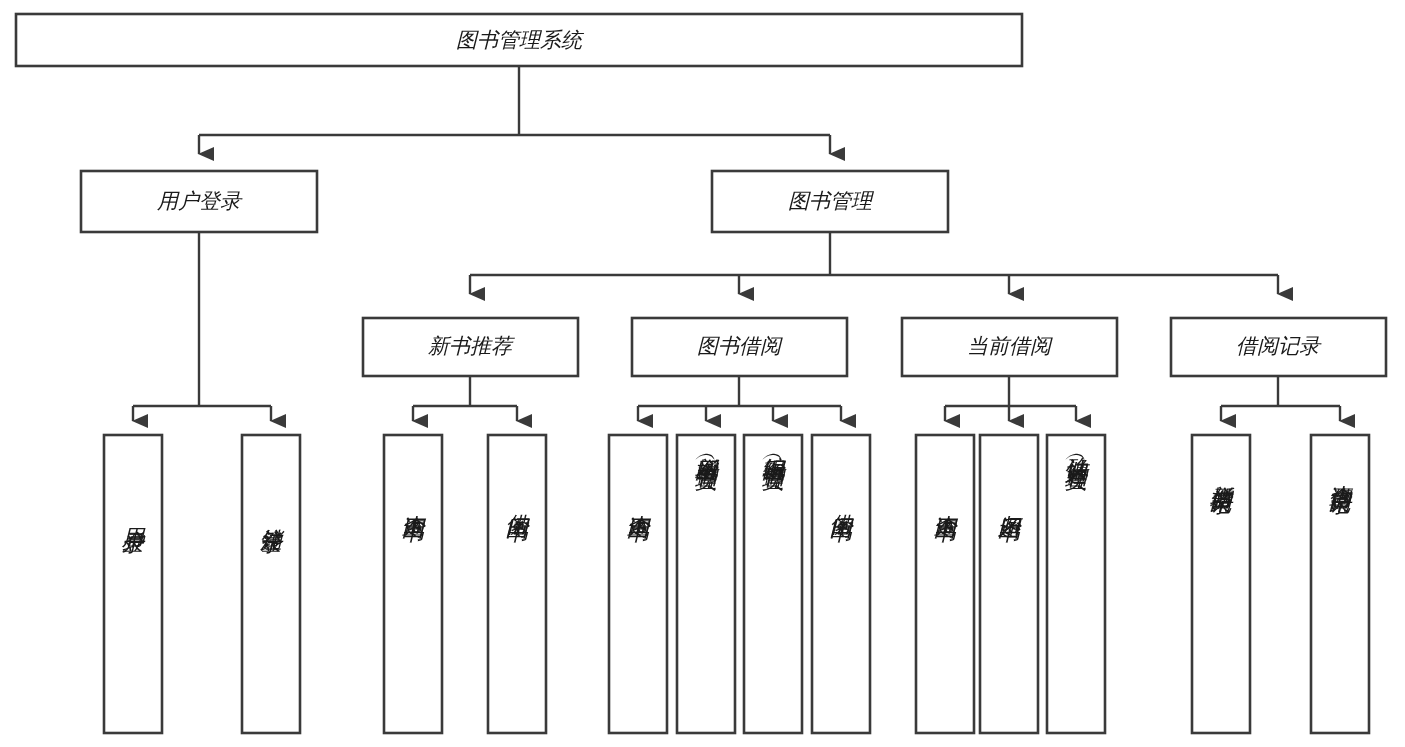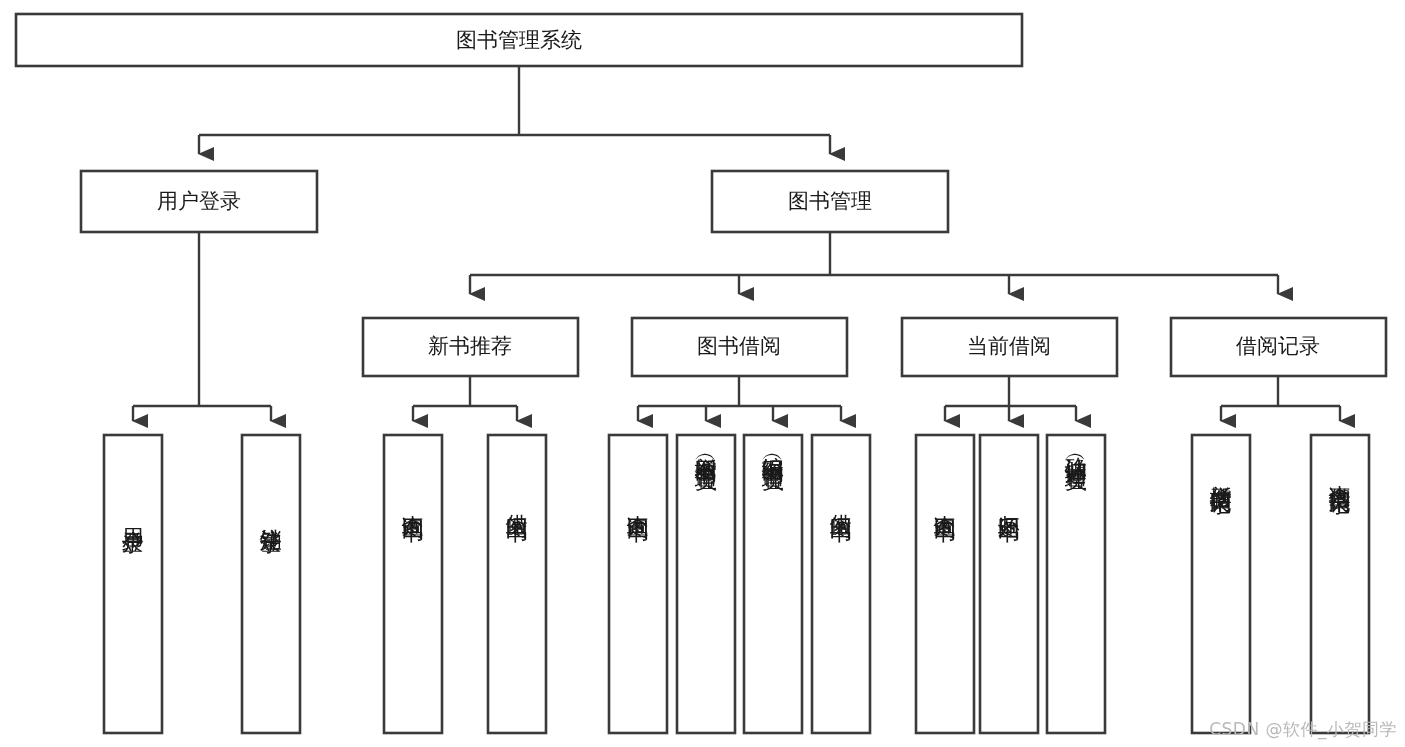--- a/index.html
+++ b/index.html
@@ -11,20 +11,21 @@
     width: 1405px;
     height: 747px;
     font-family: "DejaVu Sans", "Liberation Sans", sans-serif;
     overflow: hidden;
     position: relative;
   }
   #diagram-root {
     position: relative;
     width: 1405px;
     height: 747px;
+    font-style: italic;
   }
   svg#tree-svg {
     position: absolute;
     top: 0;
     left: 0;
     width: 1405px;
     height: 747px;
   }
   .node-rect {
     fill: #ffffff;
@@ -233,15 +234,14 @@
     <span class="leaf-label" style="margin-top:4px;">确认归还（管理员）</span>
   </div>
 
   <div class="leaf-label-wrap" style="left:1192px; top:435px; width:58px; height:298px;">
     <span class="leaf-label" style="margin-top:32px;">新增借阅记录</span>
   </div>
   <div class="leaf-label-wrap" style="left:1311px; top:435px; width:58px; height:298px;">
     <span class="leaf-label" style="margin-top:32px;">查询借阅记录</span>
   </div>
 
-  <div class="watermark">CSDN @软件_小贺同学</div>
 
 </div>
 
 </body></html>

